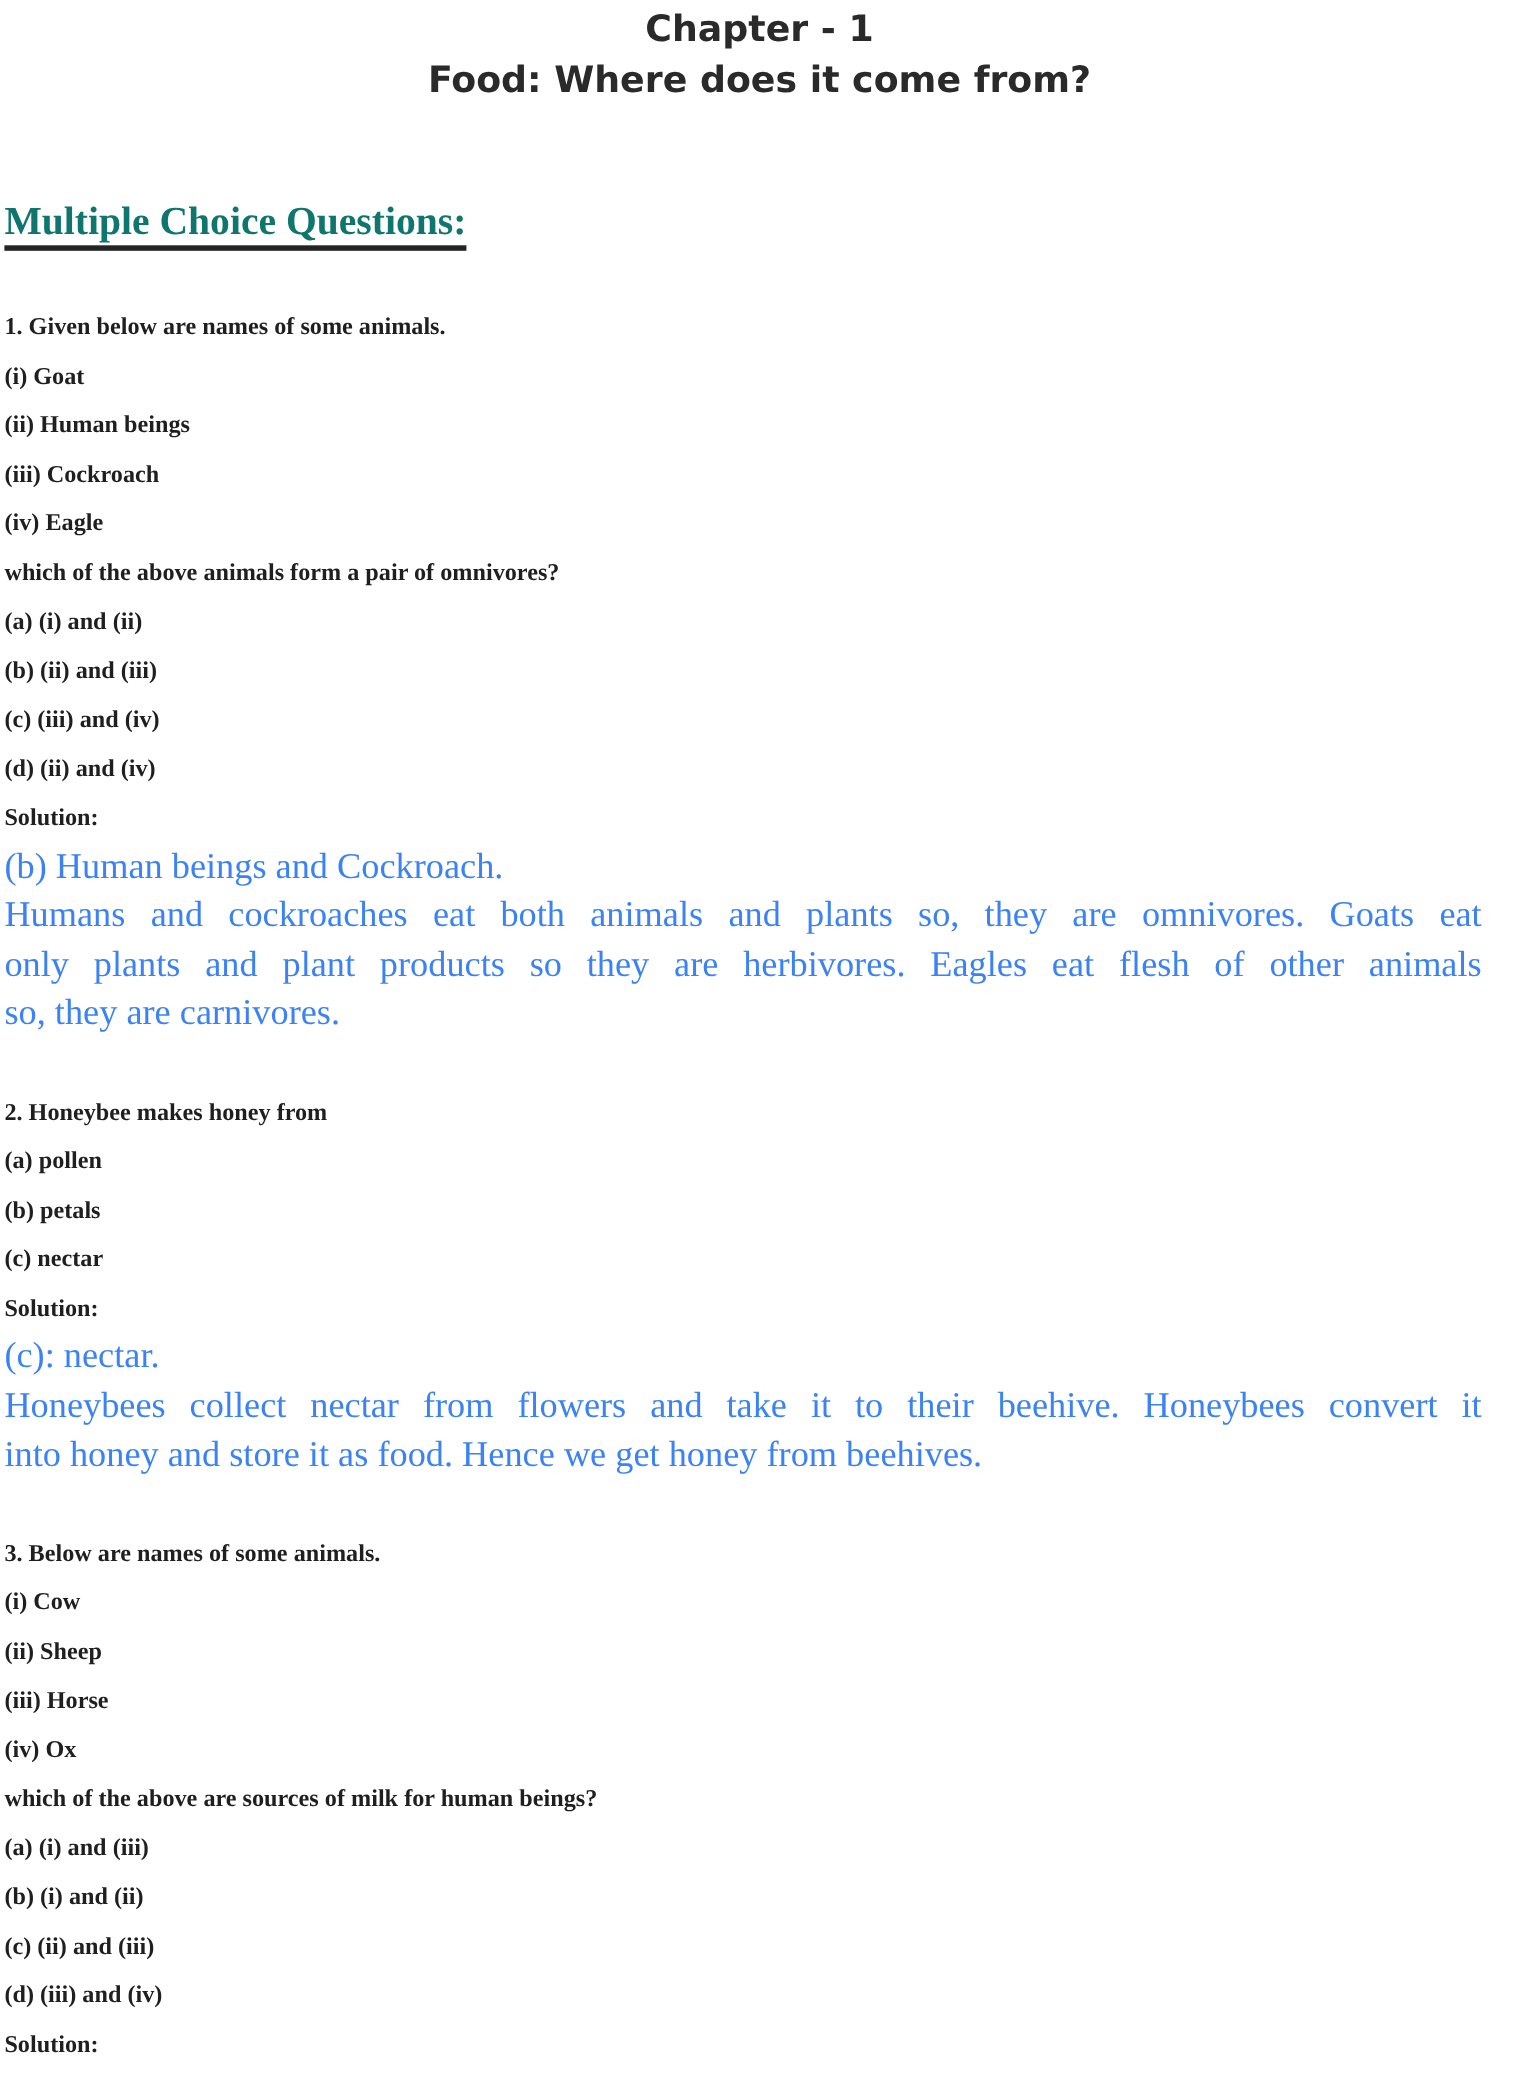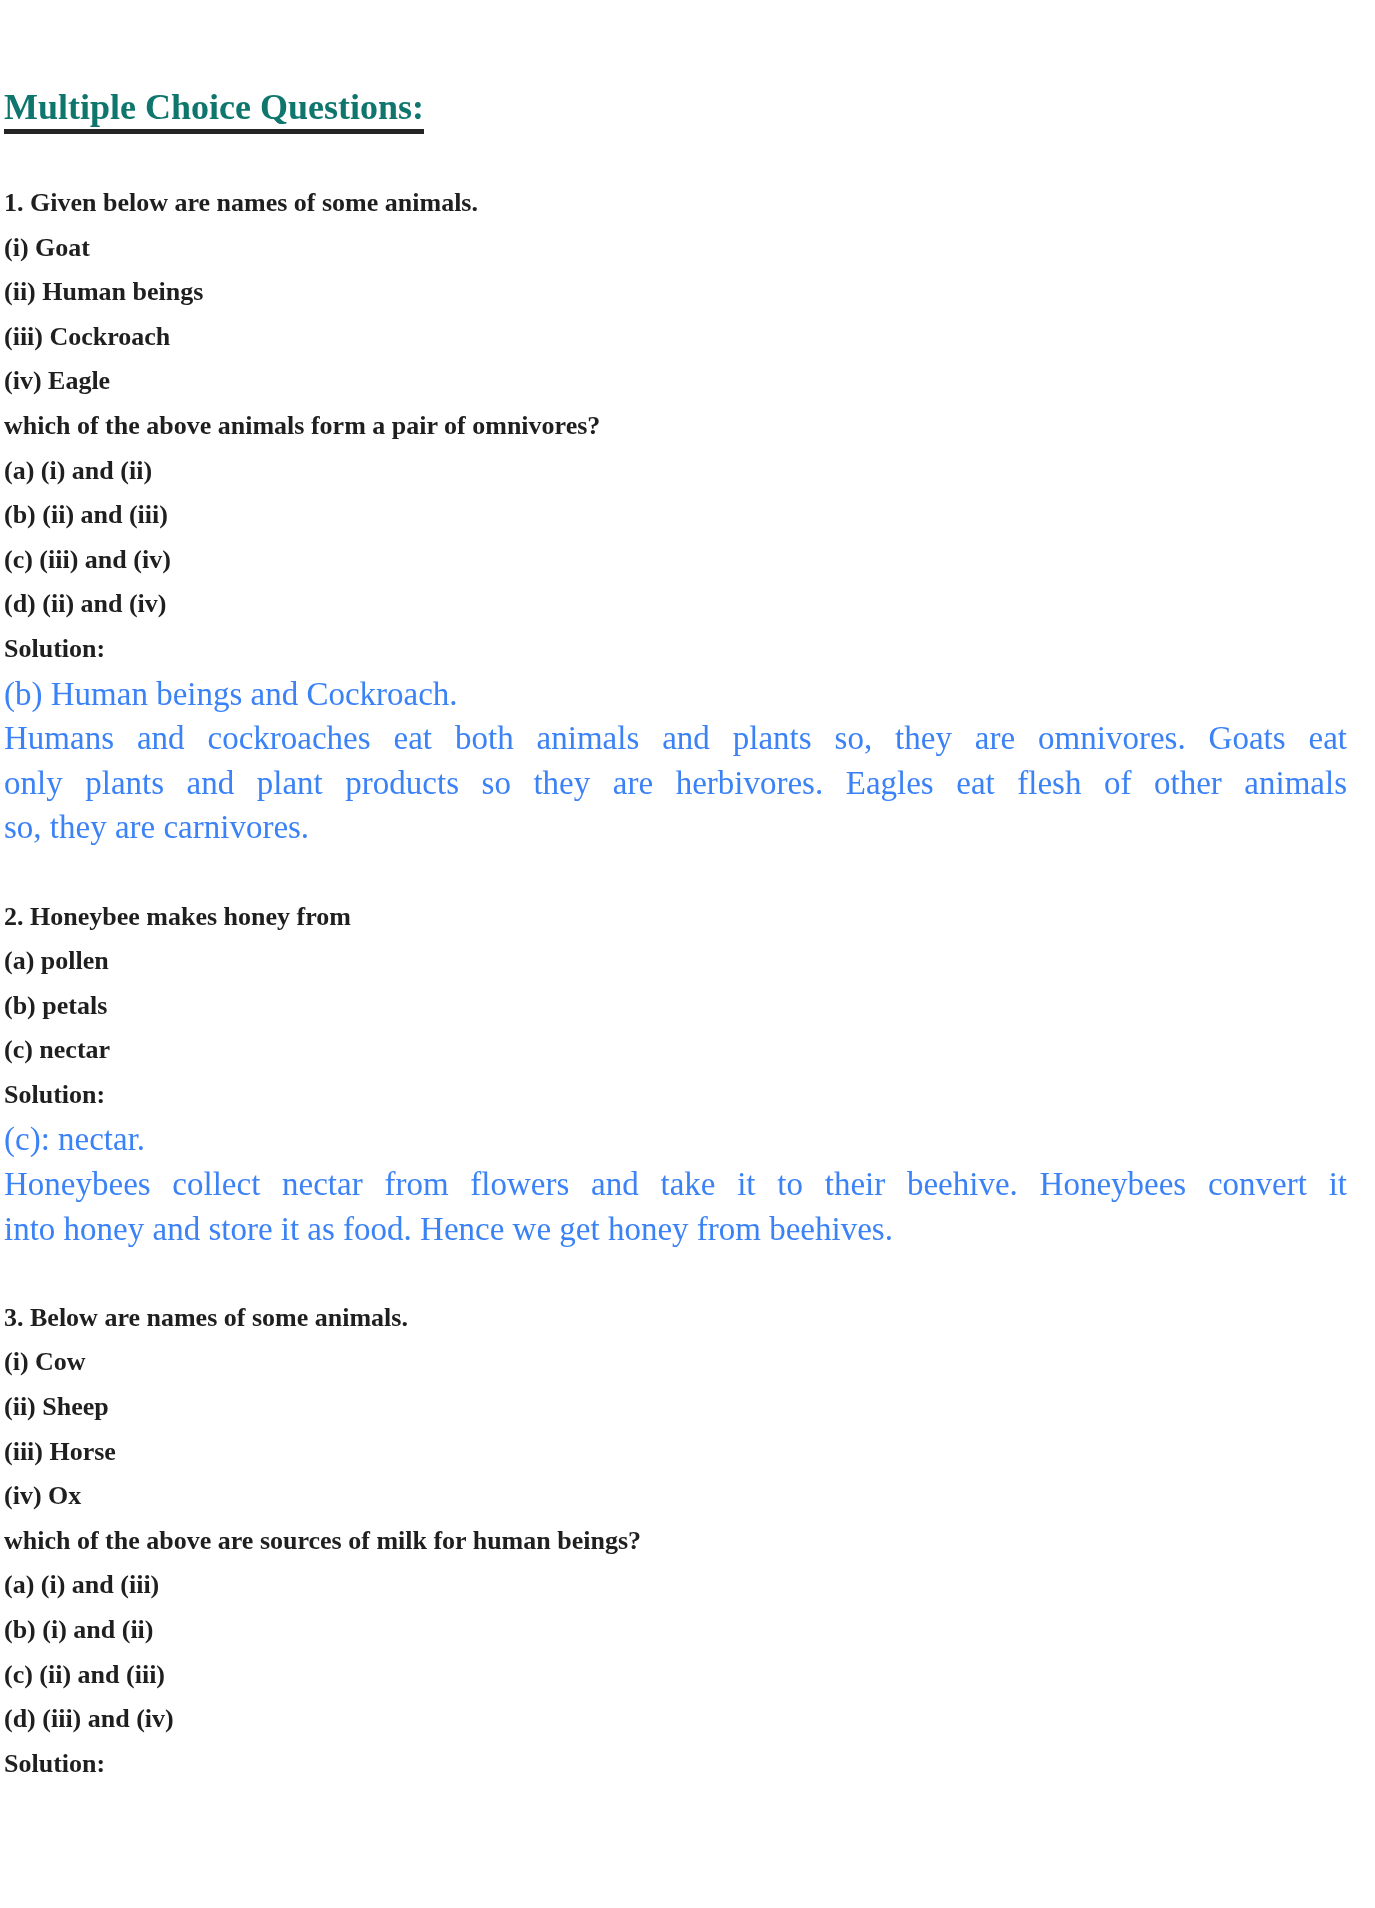--- a/index.html
+++ b/index.html
@@ -44,41 +44,45 @@
   .questions {
     margin-top: 47px;
   }
   .question-block {
     margin-bottom: 44.6px;
   }
   .question-block:last-child {
     margin-bottom: 0;
   }
   .line {
-    font-size: 26px;
+    font-size: 22px;
     line-height: 44.6px;
     color: #1f1f1f;
   }
   .line.regular {
     font-weight: 400;
     font-size: 33px;
     color: #3b82f6;
   }
   .line.bold {
     font-weight: 700;
   }
   .line.just {
     text-align: justify;
     text-align-last: justify;
   }
 </style>
 </head>
 <body>
 
 <main class="page">
+  <header class="title-block">
+    <div>Chapter - 1</div>
+    <div>Food: Where does it come from?</div>
+  </header>
 
   <h1 class="mcq-heading" style="margin-bottom:0;">
     <span class="underlined">Multiple Choice Questions:</span>
   </h1>
 
   <section class="questions">
       <section class="question-block">
         <div class="line bold">1. Given below are names of some animals.</div>
         <div class="line bold">(i) Goat</div>
         <div class="line bold">(ii) Human beings</div>

